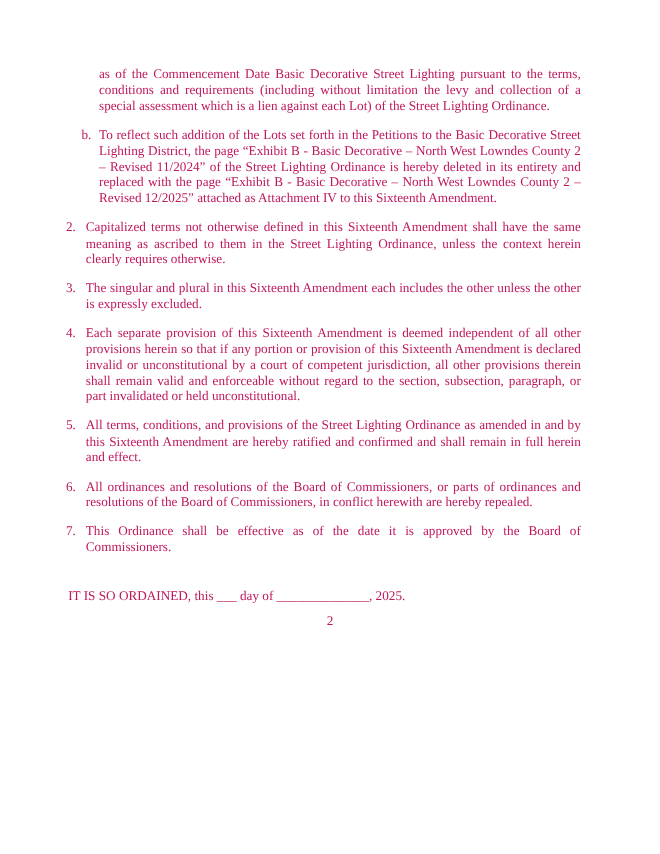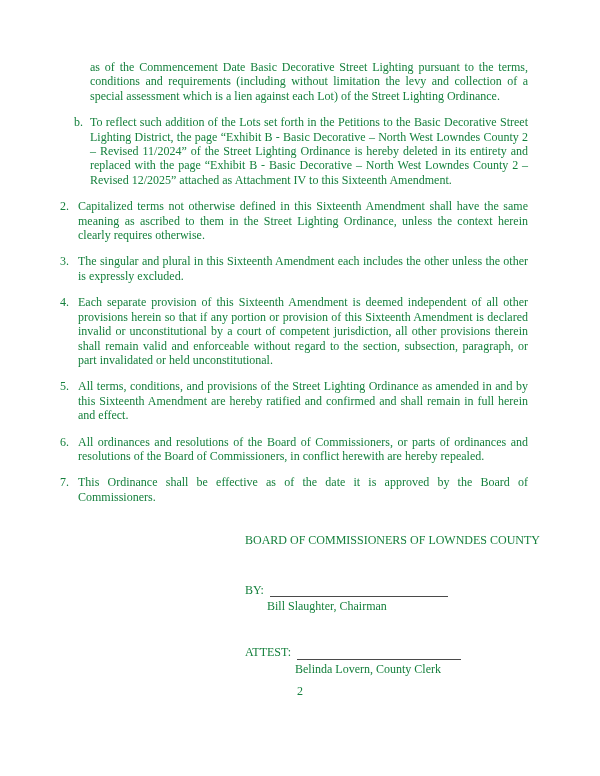--- a/index.html
+++ b/index.html
@@ -8,21 +8,21 @@
     background: #ffffff;
   }
   .page {
     position: relative;
     width: 600px;
     height: 776px;
     background: #ffffff;
     font-family: "Liberation Serif", "DejaVu Serif", serif;
     font-size: 12px;
     line-height: 14.4px;
-    color: #15803d;
+    color: #be185d;
     box-sizing: border-box;
     padding-top: 60px;
     overflow: hidden;
   }
   .intro-para {
     margin: 0 72px 12px 90px;
     text-align: justify;
   }
   .doc-item {
     position: relative;
@@ -110,34 +110,18 @@
   <div class="doc-item">
     <span class="num">6.</span>
     <span>All ordinances and resolutions of the Board of Commissioners, or parts of ordinances and resolutions of the Board of Commissioners, in conflict herewith are hereby repealed.</span>
   </div>
 
   <div class="doc-item">
     <span class="num">7.</span>
     <span>This Ordinance shall be effective as of the date it is approved by the Board of Commissioners.</span>
   </div>
 
+  <p class="ordained">IT IS SO ORDAINED, this ___ day of ______________, 2025.</p>
 
-  <div class="sig-block">
-
-    <div class="org-line">BOARD OF COMMISSIONERS OF LOWNDES COUNTY</div>
-
-    <div class="by-row">
-      <span class="label">BY:</span>
-      <span class="sig-line by"></span>
-    </div>
-    <div class="by-name">Bill Slaughter, Chairman</div>
-
-    <div class="by-row attest-row">
-      <span class="label">ATTEST:</span>
-      <span class="sig-line attest"></span>
-    </div>
-    <div class="attest-name">Belinda Lovern, County Clerk</div>
-
-  </div>
 
   <div class="page-number">2</div>
 
 </div>
 
 </body></html>

